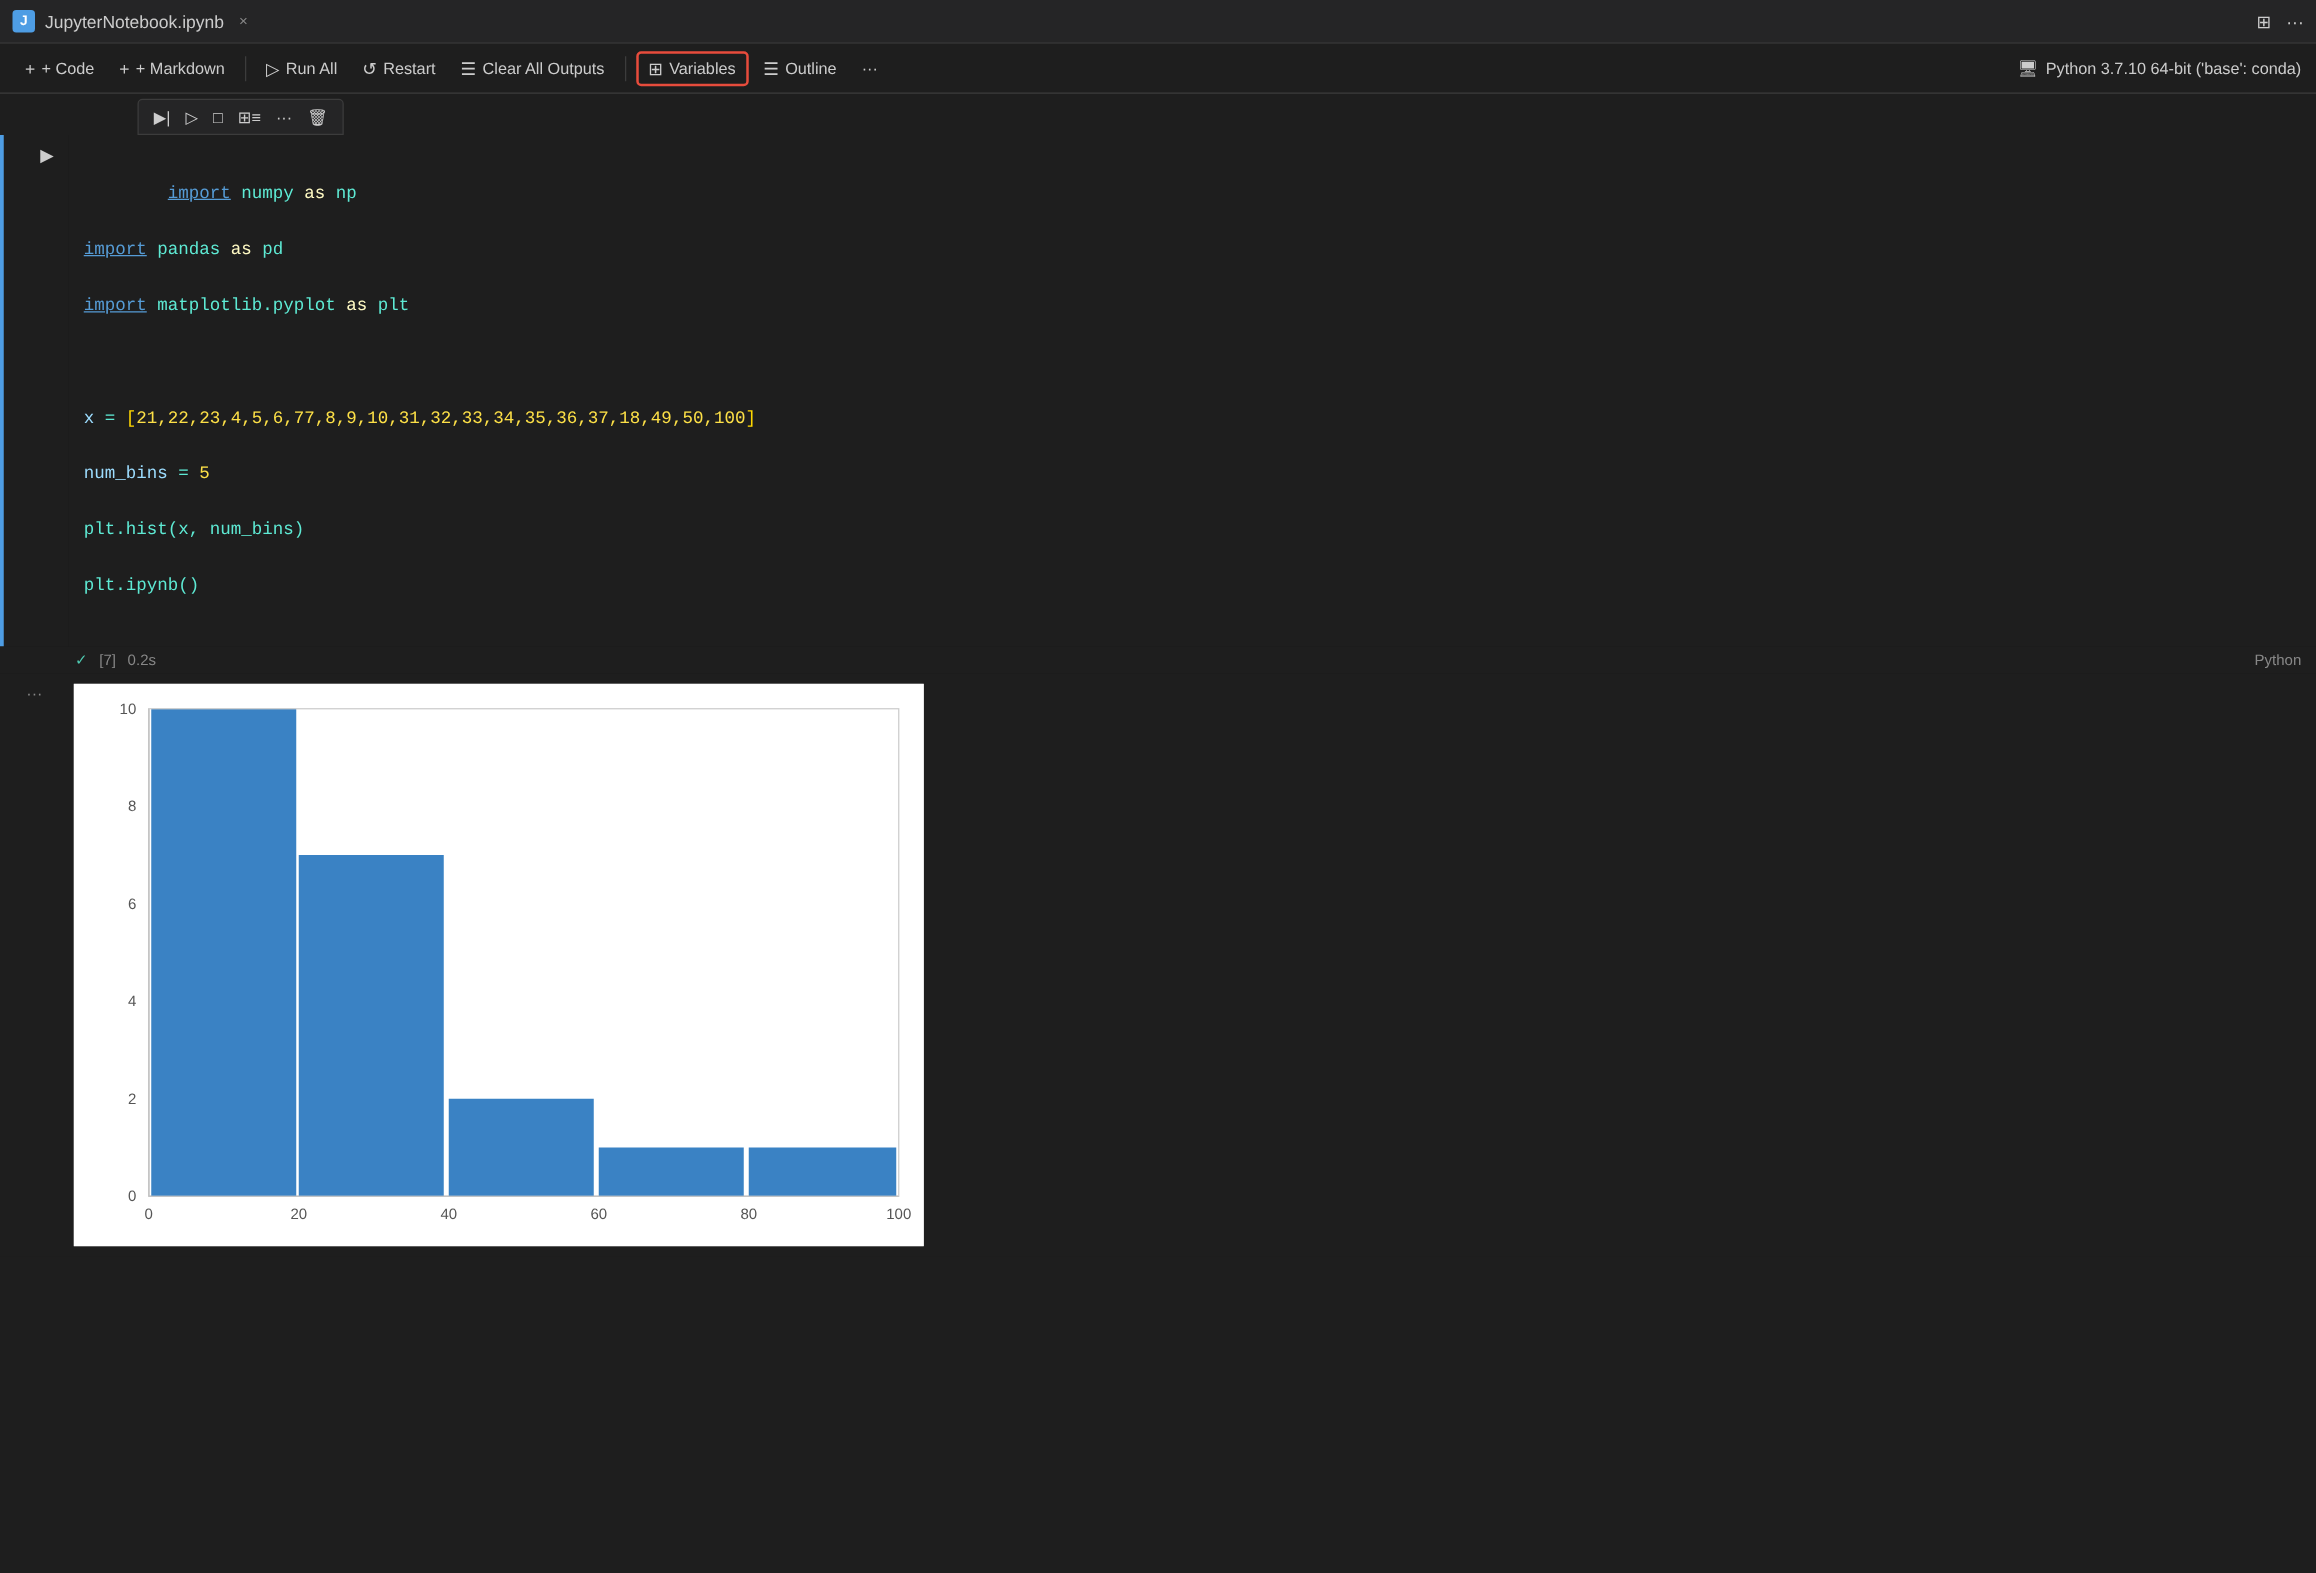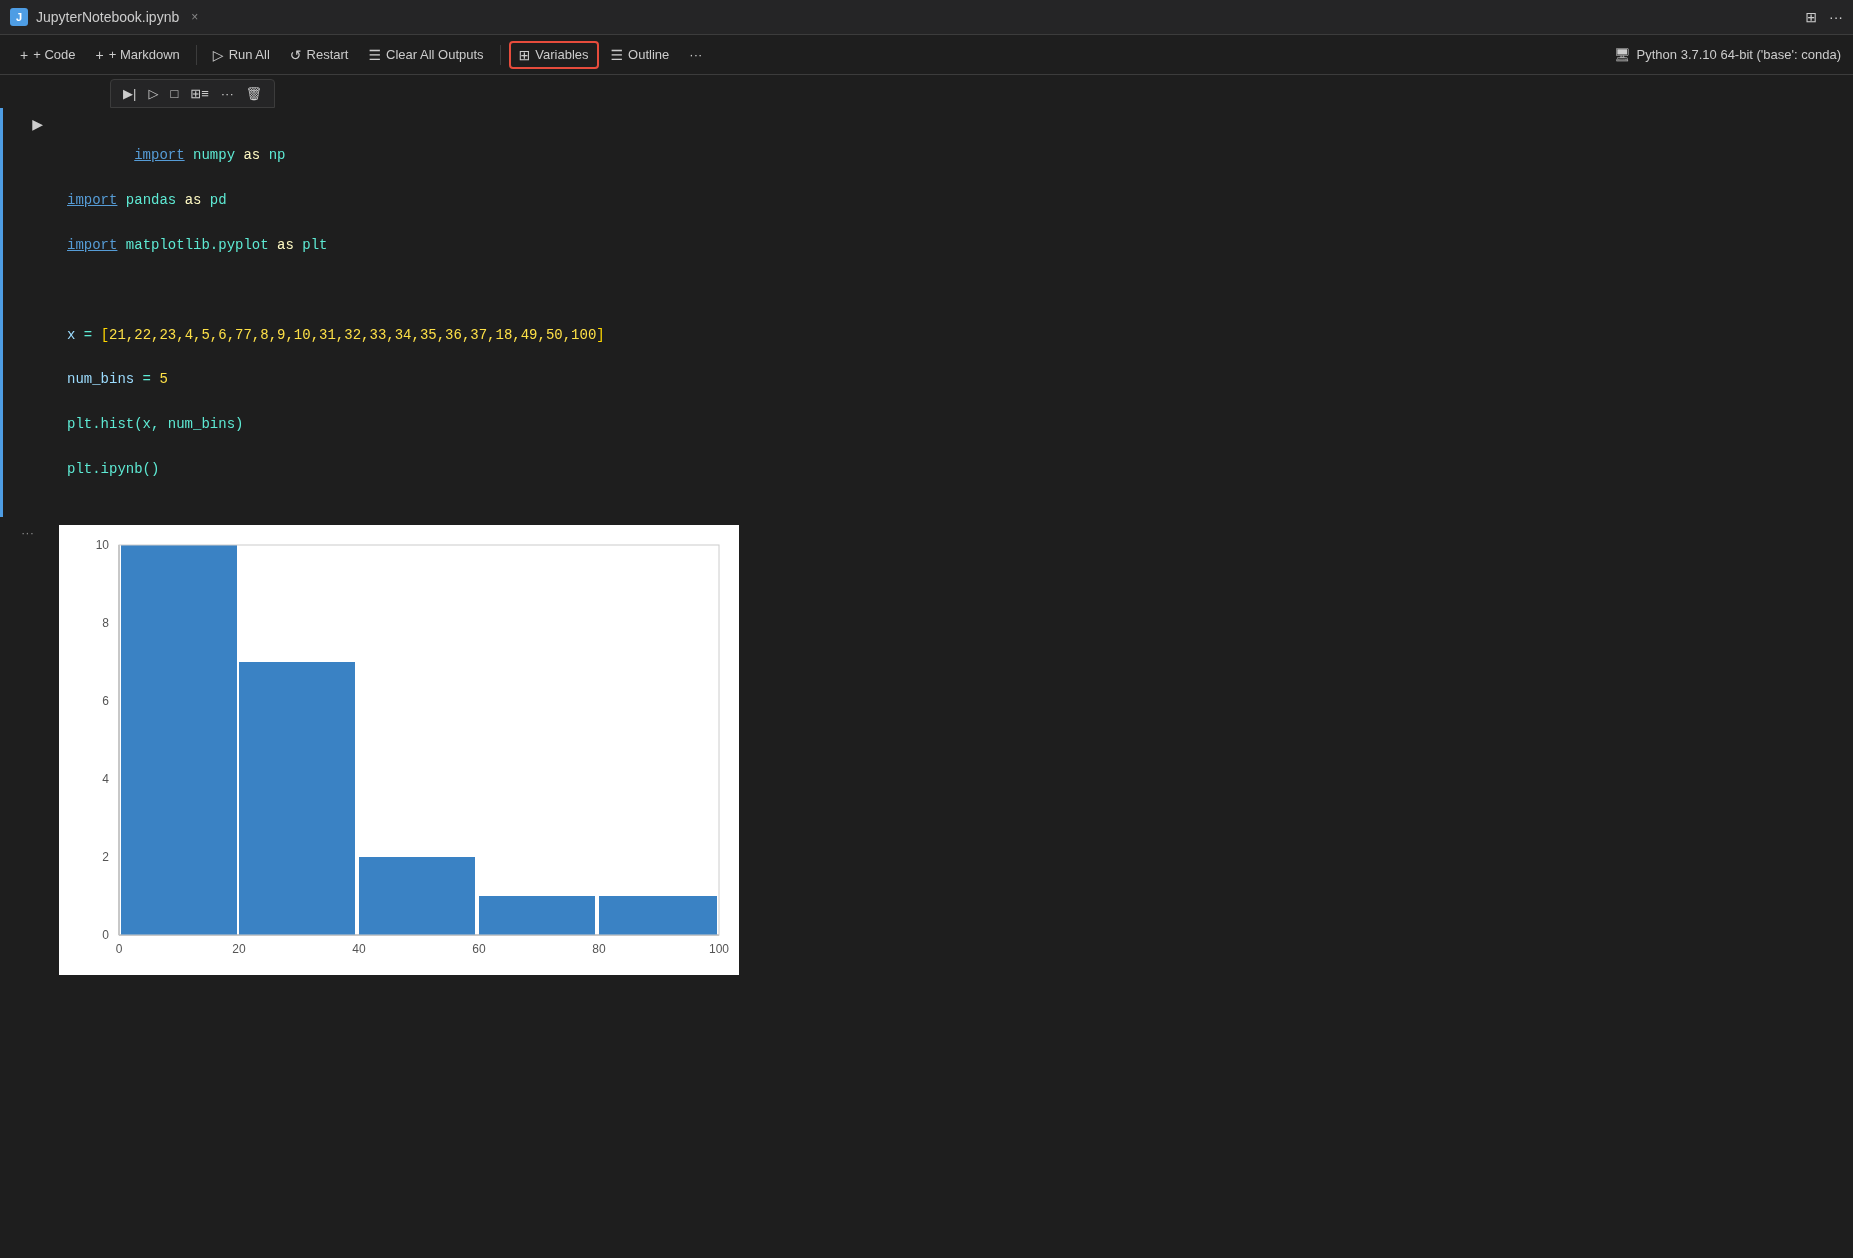--- a/index.html
+++ b/index.html
@@ -306,20 +306,28 @@
         <br><span class="kw">import</span><span class="plain"> matplotlib.pyplot </span><span class="as-kw">as</span><span class="plain"> plt</span>
         <br>
         <br><span class="var">x</span><span class="plain"> = </span><span class="bracket">[</span><span class="num">21,22,23,4,5,6,77,8,9,10,31,32,33,34,35,36,37,18,49,50,100</span><span class="bracket">]</span>
         <br><span class="var">num_bins</span><span class="plain"> = </span><span class="num">5</span>
         <br><span class="plain">plt.hist(x, num_bins)</span>
         <br><span class="plain">plt.ipynb()</span>
       </div>
     </div>
   </div>
 
+  <div class="exec-info">
+    <div>
+      <span class="exec-check">✓</span>
+      <span>[7]</span>
+      <span style="margin-left:6px;">0.2s</span>
+    </div>
+    <span>Python</span>
+  </div>
 
   <div class="output-cell">
     <div class="output-gutter">
       <span>···</span>
     </div>
     <div class="output-content">
       <div class="chart-container">
         <svg class="chart" viewBox="0 0 680 450" xmlns="http://www.w3.org/2000/svg">
 
           <rect x="0" y="0" width="680" height="450" fill="white"></rect>

